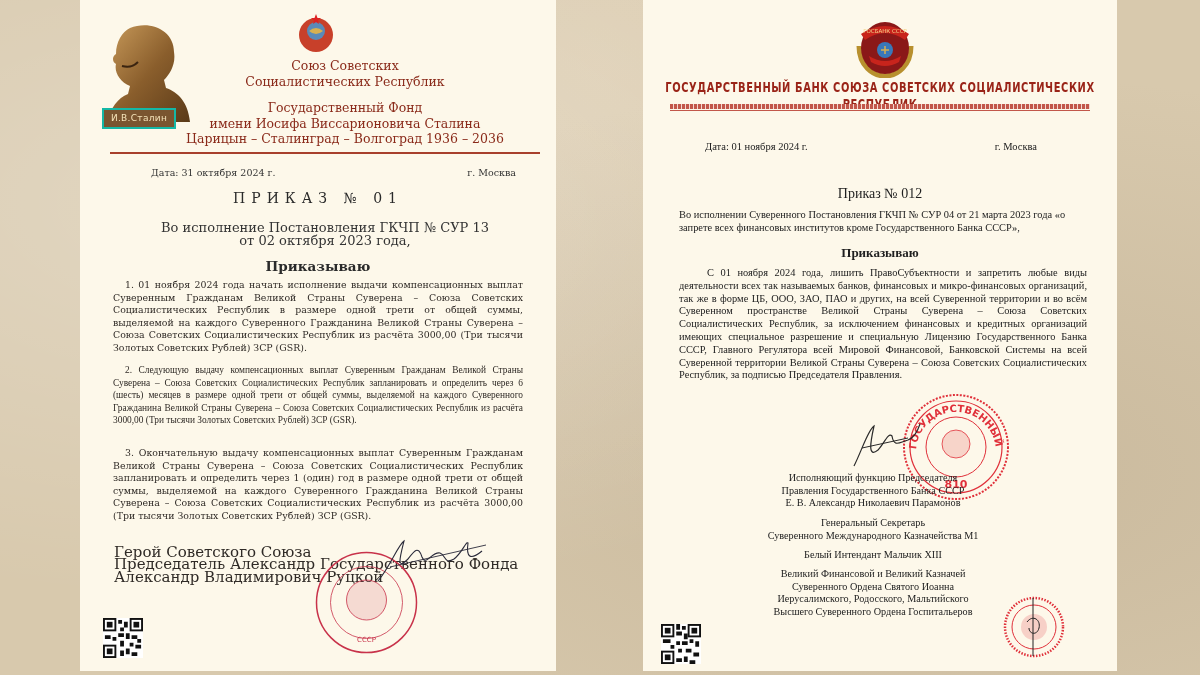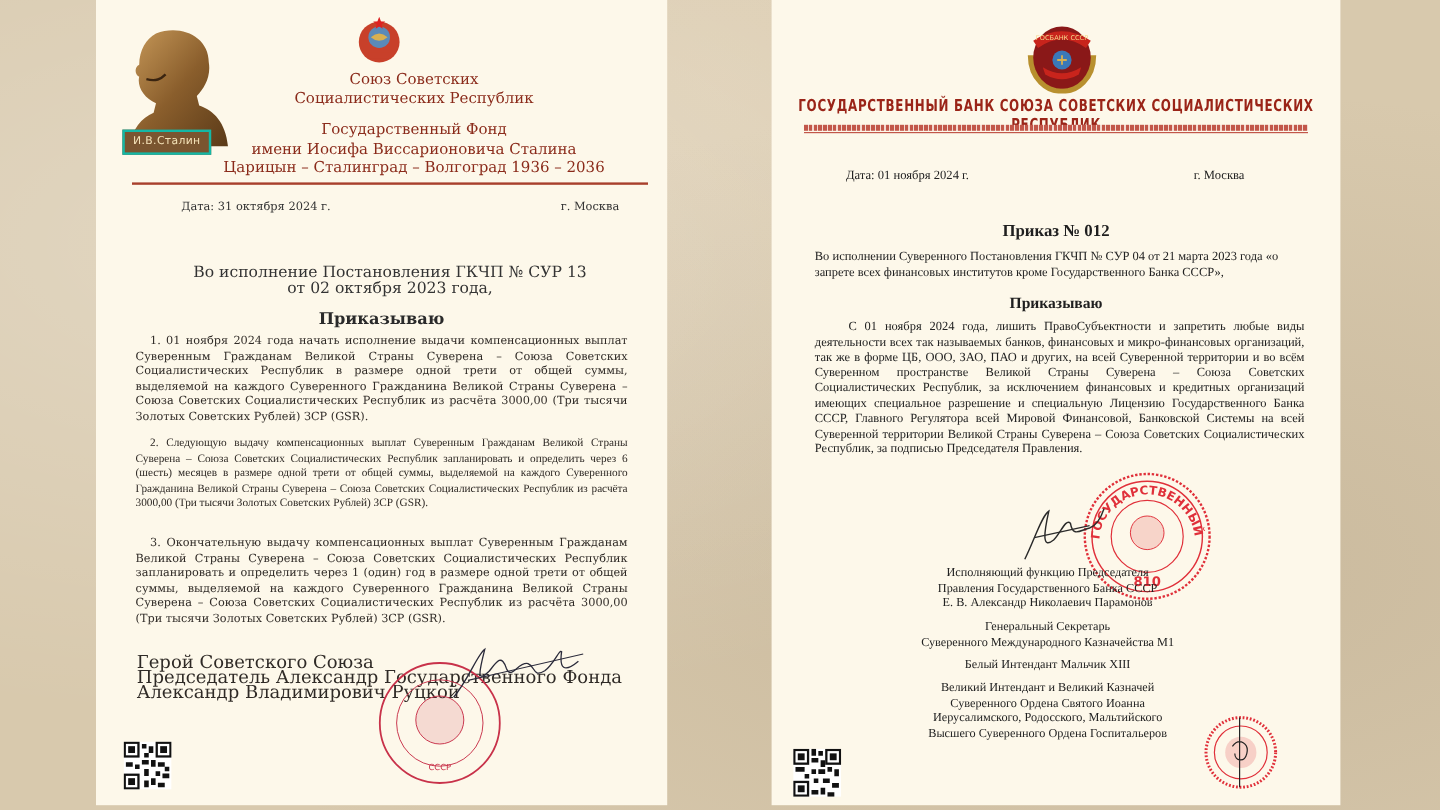--- a/index.html
+++ b/index.html
@@ -41,21 +41,21 @@
 
   
   .emblem-r{position:absolute;left:210px;top:16px;width:64px;height:62px;}
   .r-head{position:absolute;left:0;width:474px;top:83px;text-align:center;color:#9a2418;
     font-family:"DejaVu Sans Condensed","DejaVu Sans",sans-serif;font-size:11px;font-weight:bold;letter-spacing:0.6px;transform:scaleY(1.25);}
   .r-rule{position:absolute;left:27px;top:104px;width:420px;height:5px;
     background:repeating-linear-gradient(90deg,#c2574a 0 3px,#f3d8d0 3px 4px);}
   .r-rule2{position:absolute;left:27px;top:110px;width:420px;height:1px;background:#c2574a;}
   .r-date{position:absolute;left:62px;top:141px;font-family:"Liberation Serif",serif;font-size:10.5px;color:#222;}
   .r-city{position:absolute;right:80px;top:141px;font-family:"Liberation Serif",serif;font-size:10.5px;color:#222;}
-  .r-title{position:absolute;left:0;width:474px;top:186px;text-align:center;font-family:"Liberation Serif",serif;font-size:14px;font-weight:bold;color:#1f1f1f;}
+  .r-title{position:absolute;left:0;width:474px;top:186px;text-align:center;font-family:"Liberation Serif",serif;font-size:14px;font-weight:normal;color:#1f1f1f;}
   .r-sub{position:absolute;left:36px;width:410px;top:208px;font-family:"Liberation Serif",serif;font-size:10.4px;line-height:13px;color:#222;}
   .r-order{position:absolute;left:0;width:474px;top:245px;text-align:center;font-family:"Liberation Serif",serif;font-size:13px;font-weight:bold;color:#1f1f1f;}
   .r-para{position:absolute;left:36px;width:408px;top:267px;font-family:"Liberation Serif",serif;font-size:10.4px;line-height:12.8px;color:#222;text-align:justify;text-indent:28px;}
   .r-sig{position:absolute;left:110px;width:240px;text-align:center;font-family:"Liberation Serif",serif;font-size:10.2px;line-height:12.6px;color:#222;}
   .r-s1{top:472px;}
   .r-s2{top:517px;}
   .r-s3{top:549px;}
   .r-s4{top:568px;}
   .seal-r{position:absolute;left:258px;top:392px;width:110px;height:110px;}
   .sig-r{position:absolute;left:205px;top:420px;width:75px;height:50px;}
@@ -92,20 +92,21 @@
   </div>
   <div class="l-head b">
     <div>Государственный Фонд</div>
     <div>имени Иосифа Виссарионовича Сталина</div>
     <div>Царицын – Сталинград – Волгоград 1936 – 2036</div>
   </div>
   <div class="l-rule"></div>
 
   <div class="l-date">Дата: 31 октября 2024 г.</div>
   <div class="l-city">г. Москва</div>
+  <div class="l-title">ПРИКАЗ № 01</div>
   <div class="l-sub">
     <div>Во исполнение Постановления ГКЧП № СУР 13</div>
     <div>от 02 октября 2023 года,</div>
   </div>
   <div class="l-order">Приказываю</div>
 
   <div class="l-para l-p1">1. 01 ноября 2024 года начать исполнение выдачи компенсационных выплат Суверенным Гражданам Великой Страны Суверена – Союза Советских Социалистических Республик в размере одной трети от общей суммы, выделяемой на каждого Суверенного Гражданина Великой Страны Суверена – Союза Советских Социалистических Республик из расчёта 3000,00 (Три тысячи Золотых Советских Рублей) ЗСР (GSR).</div>
   <div class="l-para l-p2">2. Следующую выдачу компенсационных выплат Суверенным Гражданам Великой Страны Суверена – Союза Советских Социалистических Республик запланировать и определить через 6 (шесть) месяцев в размере одной трети от общей суммы, выделяемой на каждого Суверенного Гражданина Великой Страны Суверена – Союза Советских Социалистических Республик из расчёта 3000,00 (Три тысячи Золотых Советских Рублей) ЗСР (GSR).</div>
   <div class="l-para l-p3">3. Окончательную выдачу компенсационных выплат Суверенным Гражданам Великой Страны Суверена – Союза Советских Социалистических Республик запланировать и определить через 1 (один) год в размере одной трети от общей суммы, выделяемой на каждого Суверенного Гражданина Великой Страны Суверена – Союза Советских Социалистических Республик из расчёта 3000,00 (Три тысячи Золотых Советских Рублей) ЗСР (GSR).</div>
 
@@ -184,21 +185,21 @@
     <div>Е. В. Александр Николаевич Парамонов</div>
   </div>
   <div class="r-sig r-s2">
     <div>Генеральный Секретарь</div>
     <div>Суверенного Международного Казначейства М1</div>
   </div>
   <div class="r-sig r-s3">
     <div>Белый Интендант Мальчик XIII</div>
   </div>
   <div class="r-sig r-s4">
-    <div>Великий Интендант и Великий Казначей</div>
+    <div>Великий Финансовой и Великий Казначей</div>
     <div>Суверенного Ордена Святого Иоанна</div>
     <div>Иерусалимского, Родосского, Мальтийского</div>
     <div>Высшего Суверенного Ордена Госпитальеров</div>
   </div>
 
   <svg class="seal-r2" viewBox="0 0 62 62">
     <circle cx="31" cy="31" r="29" fill="none" stroke="#e0303a" stroke-width="2.5" stroke-dasharray="1.5 1.5"></circle>
     <circle cx="31" cy="31" r="22" fill="none" stroke="#e0303a" stroke-width="1"></circle>
     <circle cx="31" cy="31" r="13" fill="rgba(224,48,58,0.2)"></circle>
     <path d="M30 2 L30 60 M24 26 C30 18 38 24 36 32 C34 40 26 38 26 32" stroke="#222" stroke-width="1" fill="none"></path>

